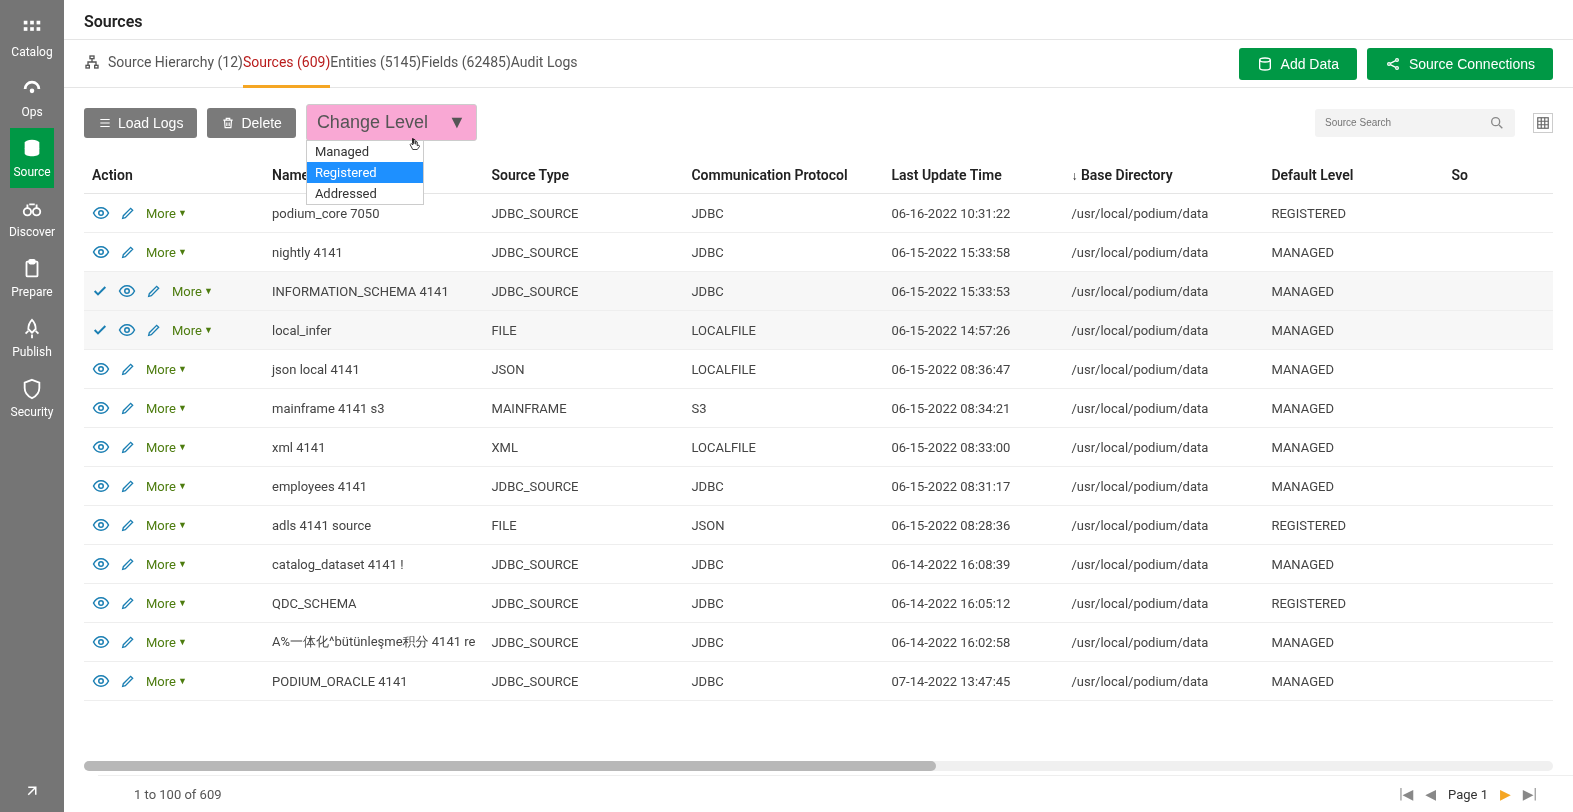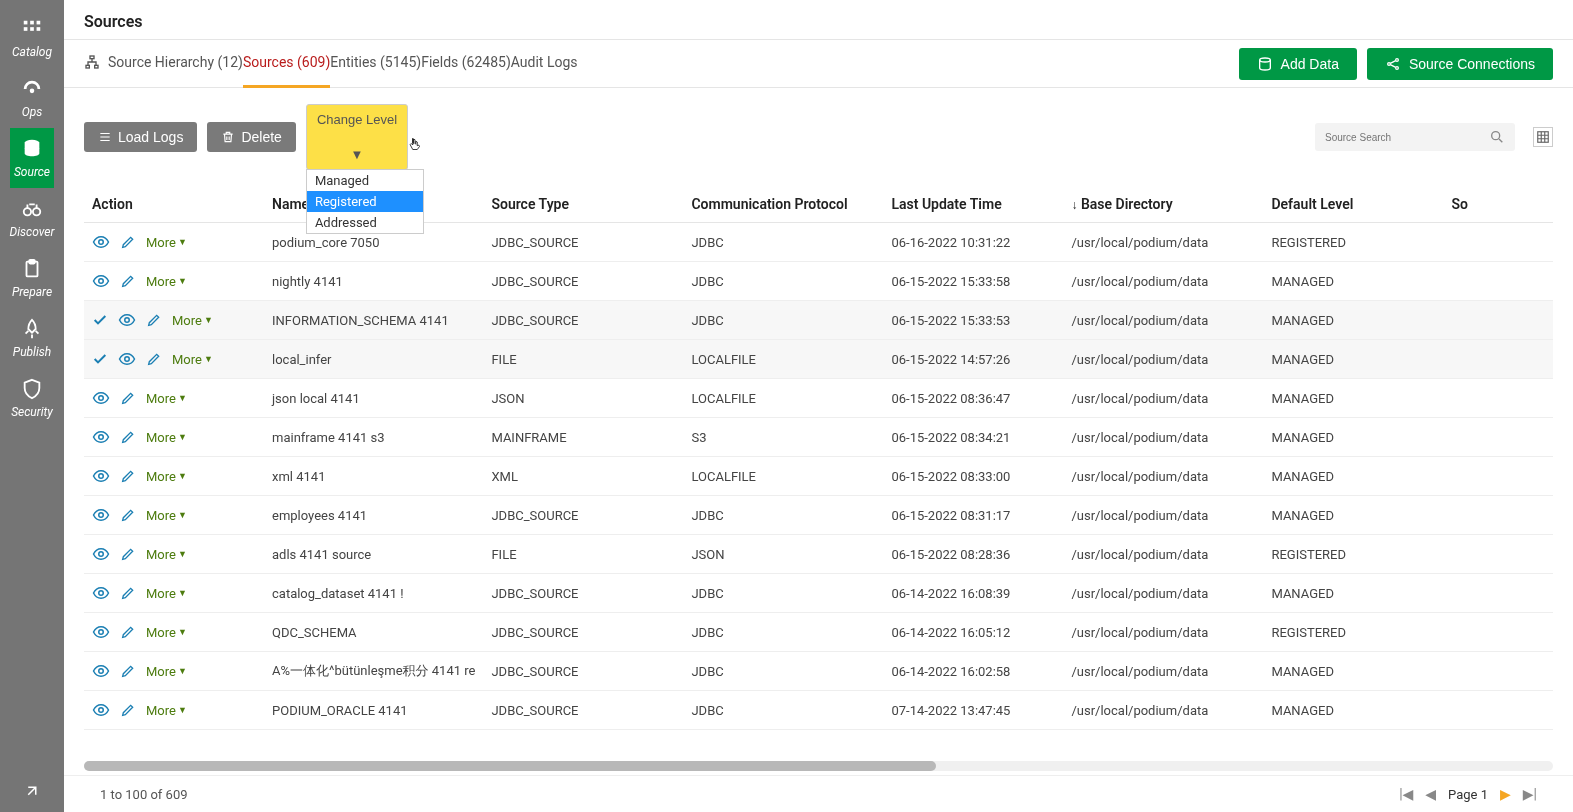--- a/index.html
+++ b/index.html
@@ -1,56 +1,56 @@
 <!DOCTYPE html>
 <html><head>
 <meta charset="utf-8">
 <style>
 * { box-sizing: border-box; margin: 0; padding: 0; }
 body { font-family: -apple-system, BlinkMacSystemFont, "Segoe UI", Roboto, sans-serif; font-size: 14px; color: #333; background: #fff; overflow: hidden; }
 .app { display: flex; height: 812px; width: 1573px; }
 .sidebar { width: 64px; background: #757575; display: flex; flex-direction: column; align-items: center; padding-top: 8px; }
-.sidebar-item { width: 44px; height: 60px; display: flex; flex-direction: column; align-items: center; justify-content: center; color: #fff; font-size: 12px; cursor: pointer; gap: 4px; font-style: italic; }
+.sidebar-item { width: 44px; height: 60px; display: flex; flex-direction: column; align-items: center; justify-content: center; color: #fff; font-size: 12px; cursor: pointer; gap: 4px; }
 .sidebar-item.active { background: #009845; }
 .sidebar-item .sicon { width: 24px; height: 24px; display: flex; align-items: center; justify-content: center; }
 .expand-btn { margin-top: auto; margin-bottom: 12px; color: #fff; cursor: pointer; }
 .main { flex: 1; display: flex; flex-direction: column; overflow: hidden; }
 .header { padding: 12px 20px 8px; border-bottom: 1px solid #e5e5e5; }
 .page-title { font-size: 16px; font-weight: 600; color: #222; }
 .tabs-row { display: flex; align-items: center; padding: 0 20px; height: 48px; border-bottom: 1px solid #e5e5e5; }
 .tab { display: flex; align-items: center; gap: 6px; cursor: pointer; color: #555; font-size: 14px; height: 48px; border-bottom: 3px solid transparent; }
 .tab.active { color: #b91c1c; font-weight: 400; border-bottom-color: #f5a623; }
 .tab-icon { width: 18px; height: 18px; display: inline-flex; align-items: center; }
 .tabs-spacer { flex: 1; }
 .action-btns { display: flex; gap: 10px; }
 .btn-green { background: #009845; color: #fff; border: none; border-radius: 3px; padding: 8px 18px; font-size: 14px; cursor: pointer; display: inline-flex; align-items: center; gap: 8px; }
 .toolbar { display: flex; align-items: center; padding: 16px 20px; gap: 10px; }
 .btn-grey { background: #7a7a7a; color: #fff; border: none; border-radius: 3px; padding: 7px 14px; font-size: 14px; cursor: pointer; display: inline-flex; align-items: center; gap: 6px; }
 .dropdown-wrapper { position: relative; }
-.dropdown-btn { background: #fde047; border: 1px solid #ccc; border-radius: 3px; padding: 7px 10px; font-size: 13px; cursor: pointer; display: inline-flex; align-items: center; gap: 20px; color: #555; flex-direction: column; }
+.dropdown-btn { background: #f9a8d4; border: 1px solid #ccc; border-radius: 3px; padding: 7px 10px; font-size: 18px; cursor: pointer; display: inline-flex; align-items: center; gap: 20px; color: #555; }
 .dropdown-menu { position: absolute; top: 100%; left: 0; background: #fff; border: 1px solid #ccc; min-width: 118px; z-index: 100; margin-top: -1px; }
 .dropdown-item { padding: 3px 8px; font-size: 13px; cursor: pointer; color: #333; }
 .dropdown-item.highlighted { background: #1e90ff; color: #fff; }
 .cursor-hand { position: absolute; top: 32px; left: 100px; z-index: 101; pointer-events: none;}
 .toolbar-spacer { flex: 1; }
 .search-box { display: flex; align-items: center; background: #f3f3f3; border-radius: 3px; padding: 6px 10px; width: 200px; }
 .search-box input { border: none; background: transparent; outline: none; flex: 1; font-size: 10px; }
 .table-toggle { margin-left: 8px; width: 20px; height: 20px; border: 1px solid #ccc; display: flex; align-items: center; justify-content: center; cursor: pointer; }
 .table-container { flex: 1; overflow: auto; padding: 0 20px; position: relative; }
 table { width: 100%; border-collapse: collapse; }
 th { text-align: left; font-weight: 600; padding: 10px 8px; border-bottom: 1px solid #e5e5e5; color: #222; font-size: 14px; white-space: nowrap; }
 td { padding: 10px 8px; border-bottom: 1px solid #eee; font-size: 13px; color: #444; white-space: nowrap; }
 tr.selected td { background: #f7f7f7; }
 .action-cell { display: flex; align-items: center; gap: 10px; }
 .check-icon, .eye-icon, .pencil-icon { color: #1b7fb3; cursor: pointer; }
 .more-link { color: #4d7c0f; cursor: pointer; display: inline-flex; align-items: center; gap: 2px; font-size: 13px; }
 .sort-arrow { font-size: 12px; }
 .hscroll { height: 10px; background: #f0f0f0; border-radius: 5px; margin: 4px 20px; position: relative; }
 .hscroll-thumb { position: absolute; left: 0; top: 0; height: 10px; width: 58%; background: #b8b8b8; border-radius: 5px; }
-.footer { display: flex; align-items: center; padding: 10px 36px; font-size: 13px; color: #555; border-top: 1px solid #eee; }
+.footer { display: flex; align-items: center; padding: 10px 36px; font-size: 13px; color: #555; border-top: 1px solid #eee; margin-left: 34px; }
 .footer-spacer { flex: 1; }
 .pager { display: flex; align-items: center; gap: 12px; }
 .pager-btn { cursor: pointer; color: #888; font-size: 14px; }
 .pager-btn.active { color: #f5a623; }
 .pager-label { color: #333; }
 svg { display: block; }
 </style>
 </head>
 <body>
 

